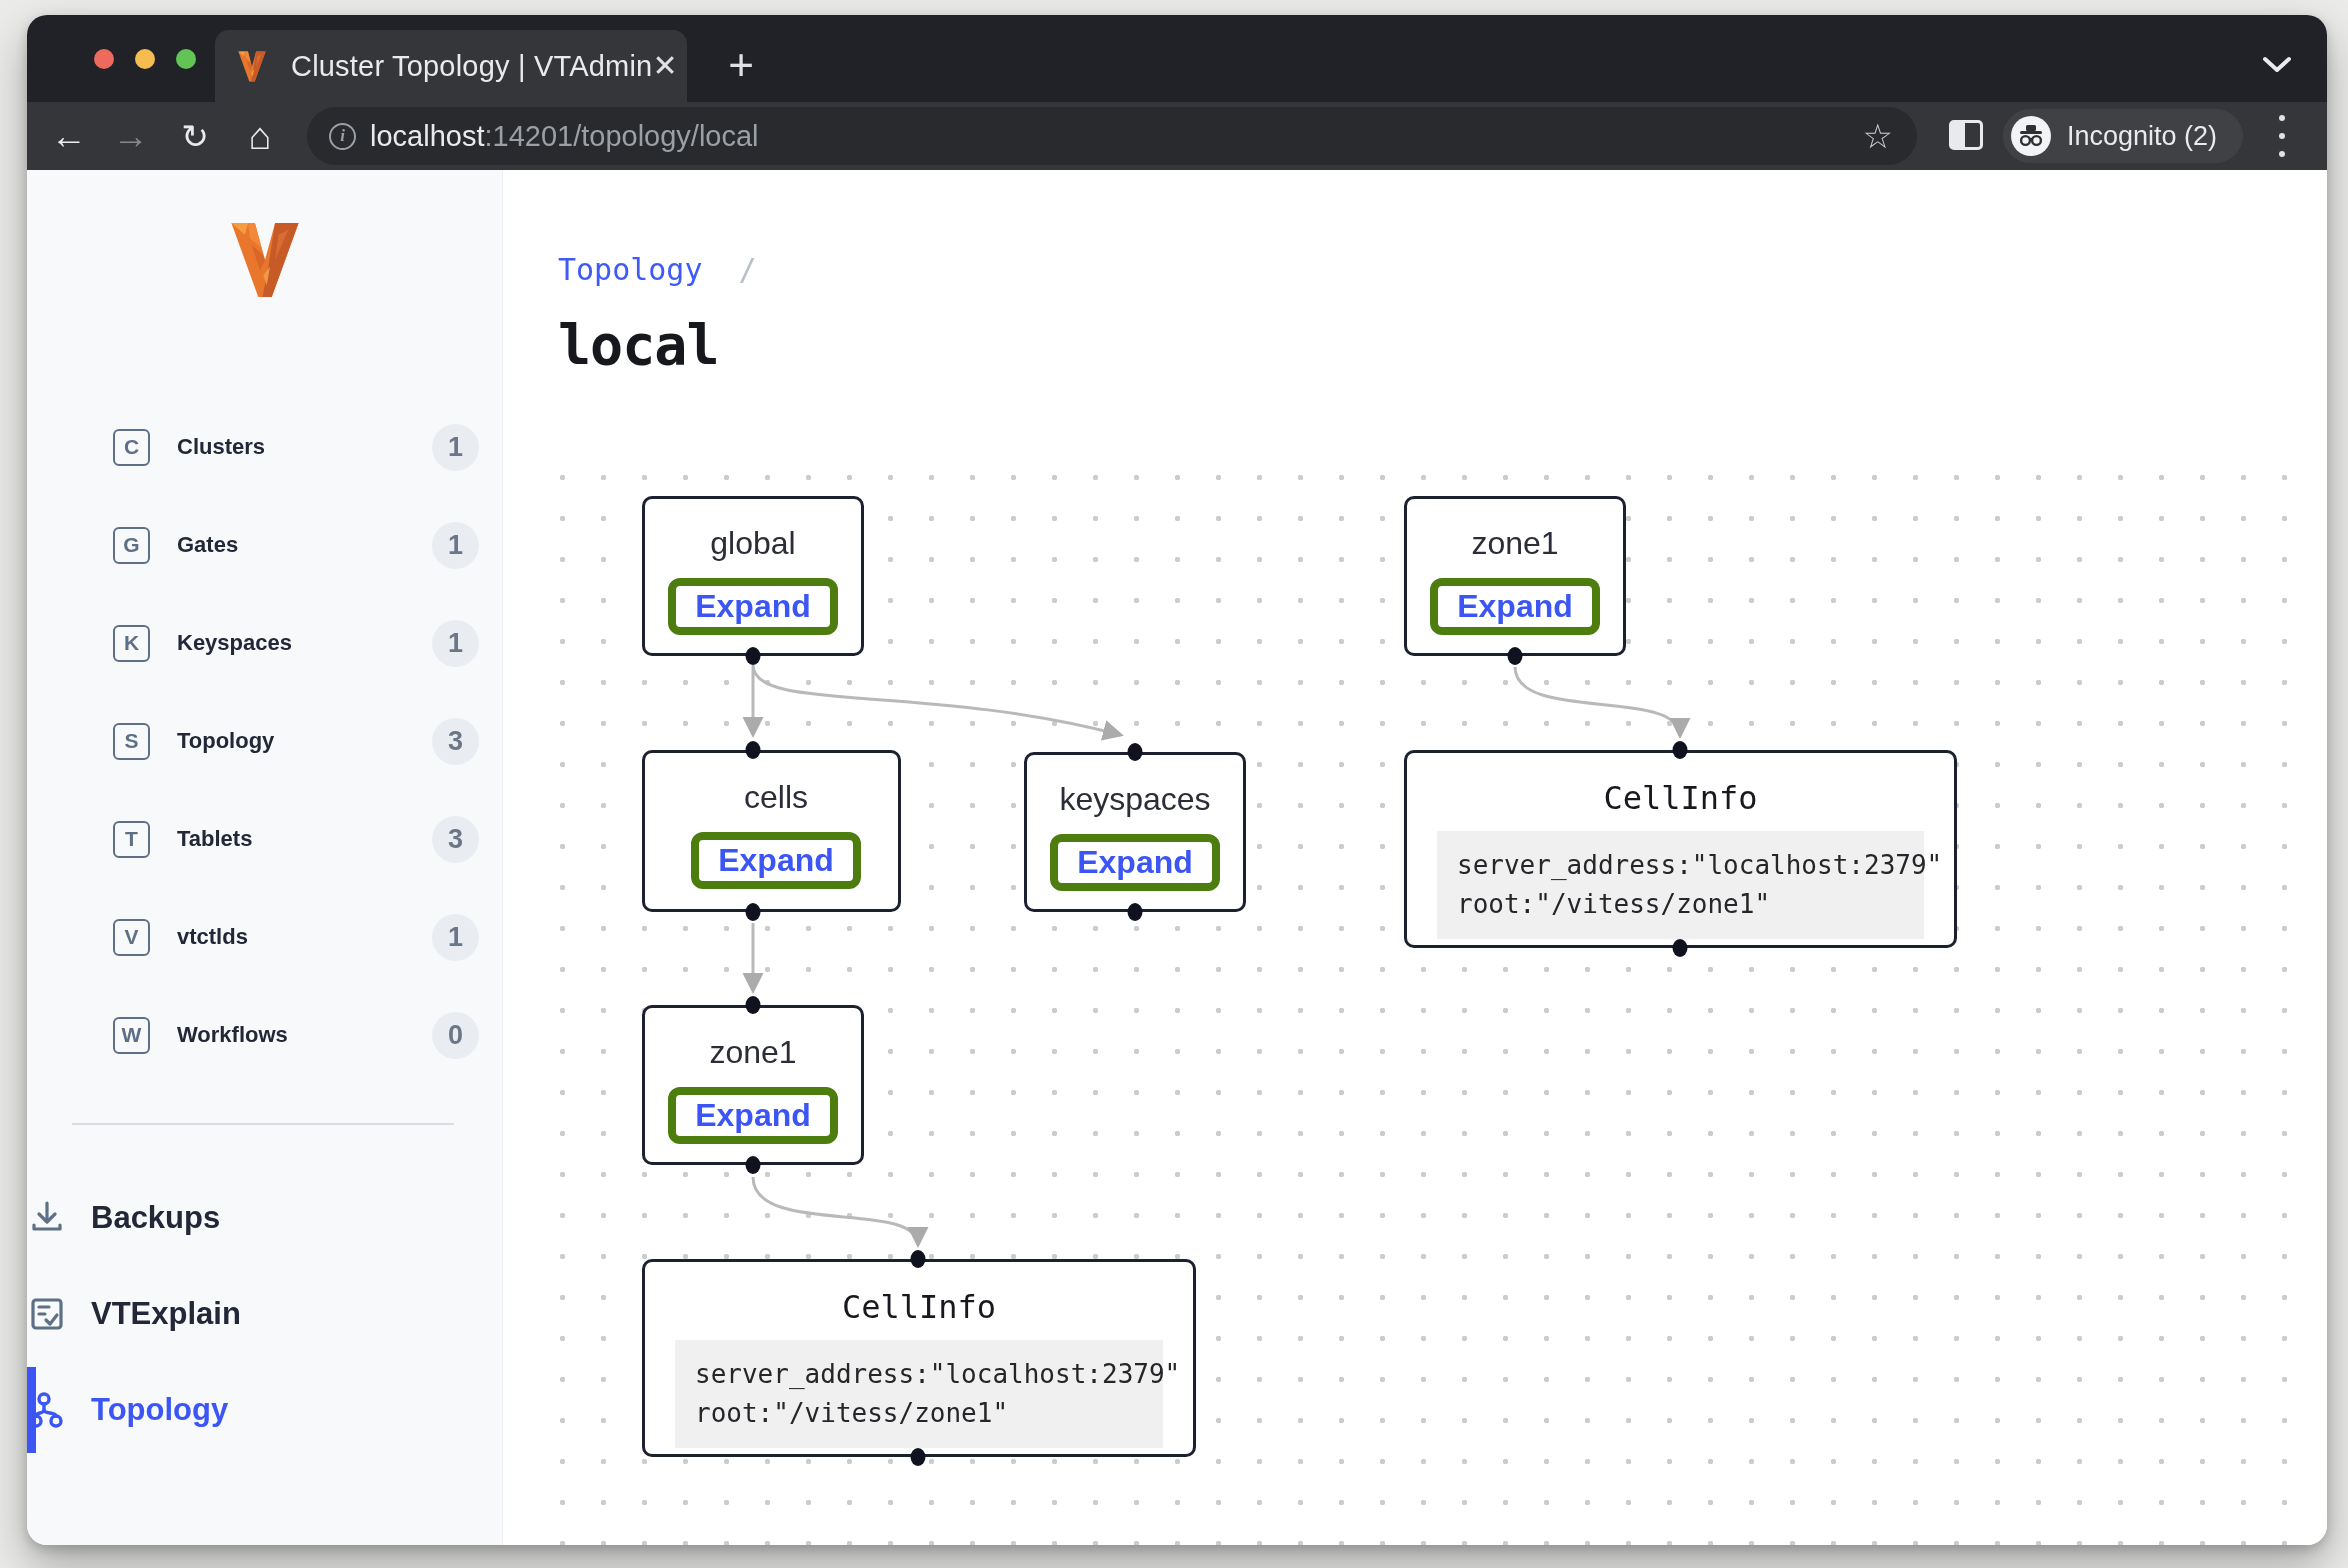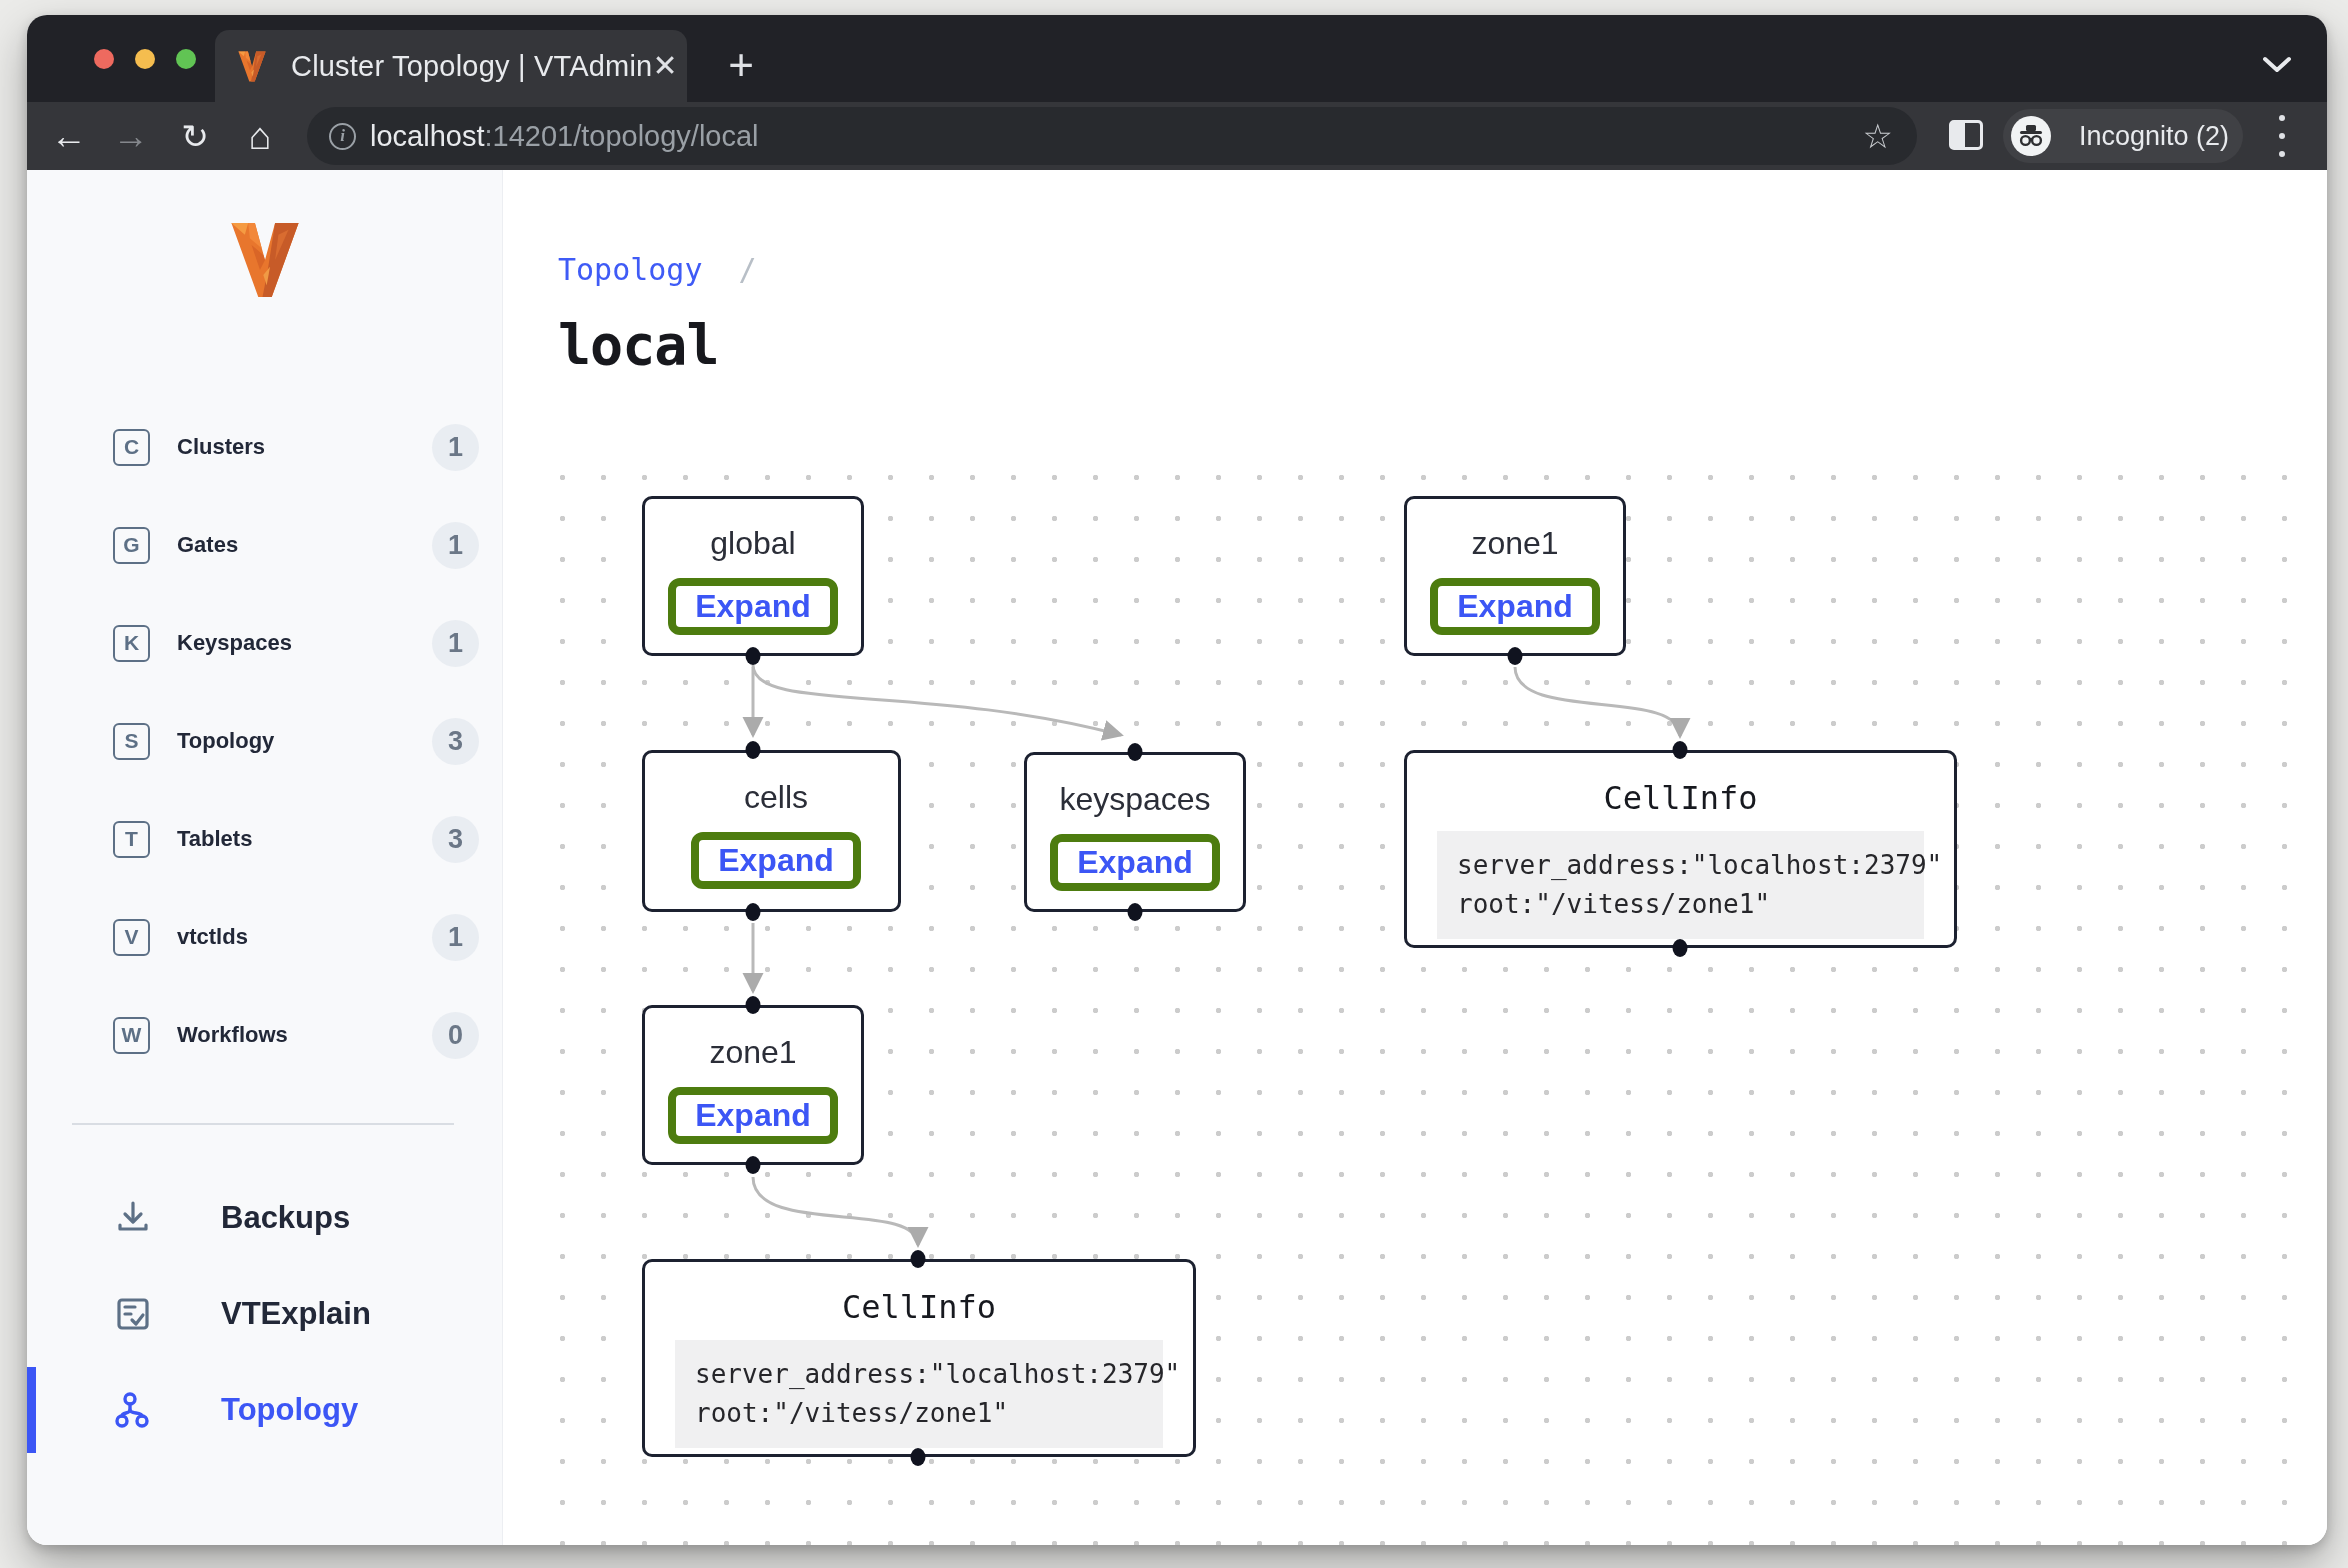--- a/index.html
+++ b/index.html
@@ -62,21 +62,21 @@
   .star-icon { margin-left:auto; font-size:34px; color:#c9ccd0; line-height:1; }
   .sidepanel-icon { position:absolute; left:1922px; top:18px; width:34px; height:30px;
                     border:3px solid #e8eaed; border-radius:5px; }
   .sidepanel-icon::before { content:""; position:absolute; left:0; top:0; bottom:0; width:13px; background:#e8eaed; }
   .incog-pill {
     position:absolute; left:1976px; top:7px; width:240px; height:54px; border-radius:27px;
     background:#404145; display:flex; align-items:center; padding:0 20px 0 8px;
   }
   .incog-circle { width:40px; height:40px; border-radius:50%; background:#f1f3f4;
                   display:flex; align-items:center; justify-content:center; flex:0 0 auto; }
-  .incog-label { color:#e8eaed; font-size:27px; margin-left:28px; white-space:nowrap; }
+  .incog-label { color:#e8eaed; font-size:27px; margin-left:16px; white-space:nowrap; }
   .menu-dots { position:absolute; left:2248px; top:13px; width:14px; height:42px;
                display:flex; flex-direction:column; justify-content:space-between; align-items:center; }
   .menu-dots i { width:6px; height:6px; border-radius:50%; background:#dfe1e5; }
 
   
   .app { position:absolute; left:0; top:155px; right:0; bottom:0; display:flex; }
 
   
   .sidebar { width:476px; flex:0 0 auto; background:#f8f9fb; border-right:1px solid #eceef2; position:relative; }
   .logo-wrap { margin-top:52px; display:flex; justify-content:center; }
@@ -84,21 +84,21 @@
   .nav-row { height:98px; display:flex; align-items:center; padding-left:86px; position:relative; }
   .letter-icon { width:37px; height:37px; border:2.5px solid #5d7086; border-radius:6px;
                  color:#5d7086; font-size:21px; font-weight:700; display:flex;
                  align-items:center; justify-content:center; flex:0 0 auto; }
   .nav-label { margin-left:27px; font-size:22px; font-weight:700; color:#222838; }
   .badge { margin-left:auto; margin-right:23px; width:47px; height:47px; border-radius:50%;
            background:#e9edf2; color:#6b7787; font-size:27px; font-weight:700;
            display:flex; align-items:center; justify-content:center; }
   .divider { height:2px; background:#d9dde3; margin:39px 48px 0 45px; }
   .tools { margin-top:45px; }
-  .tool-row { height:96px; display:flex; align-items:center; padding-left:86px; position:relative;gap:44px; }
+  .tool-row { height:96px; display:flex; align-items:center; position:relative; }
   .tool-icon { width:40px; height:40px; flex:0 0 auto; color:#5d7086; }
   .tool-label { margin-left:24px; font-size:31px; font-weight:700; color:#222838; }
   .tool-row.active .tool-label, .tool-row.active .tool-icon { color:#3c56f5; }
   .tool-row.active::before { content:""; position:absolute; left:0; top:5px; bottom:5px; width:9px; background:#3c56f5; }
 
   
   .main { flex:1 1 auto; background:#ffffff; position:relative; overflow:hidden; }
   .breadcrumb { margin:82px 0 0 55px; font-size:30px; }
   .breadcrumb a { color:#3f5bf6; text-decoration:none; }
   .breadcrumb .sep { color:#b8bfc7; margin-left:18px; }

